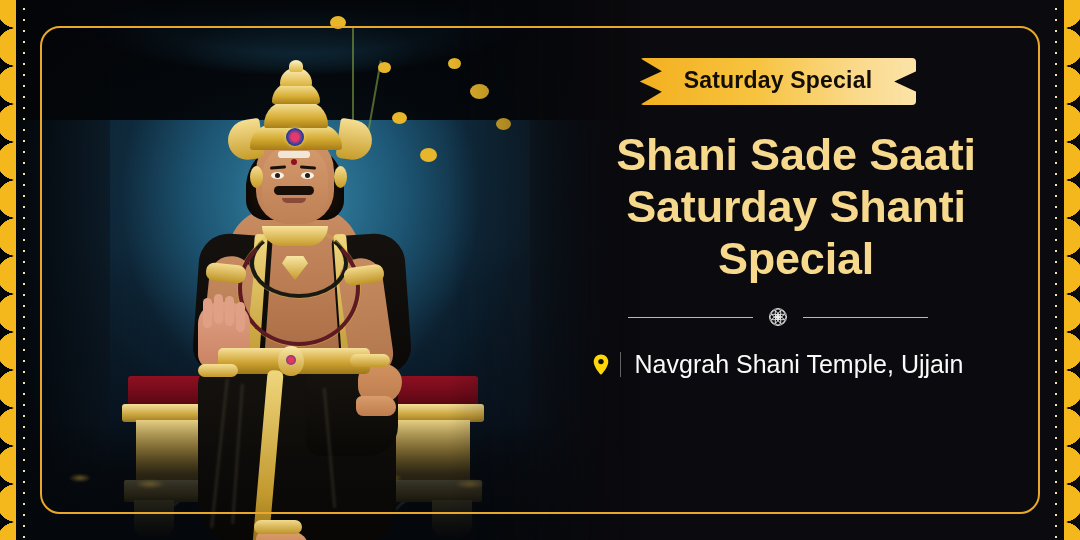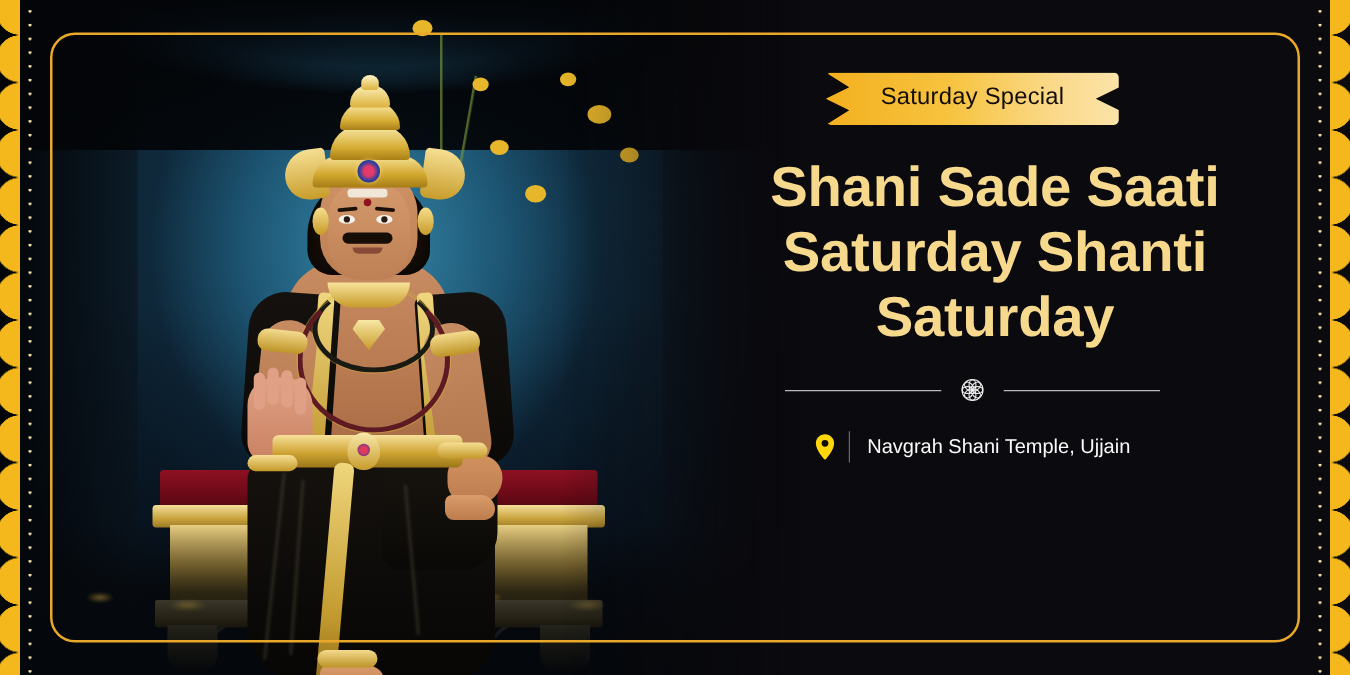--- a/index.html
+++ b/index.html
@@ -277,41 +277,41 @@
     padding-top:58px;box-sizing:border-box;
   }
   .badge{
     position:relative;
     padding:9px 44px 11px;
     background:linear-gradient(to right,#F3B01F 0%,#F7C33F 42%,#FAD98A 78%,#FBE3A8 100%);
     clip-path:polygon(0 0, 100% 0, 100% 28%, 92% 50%, 100% 72%, 100% 100%, 0 100%, 8% 72%, 0 50%, 8% 28%);
     border-radius:4px;
   }
   .badge-text{
-    font-size:19px;font-weight:normal;color:#120D06;letter-spacing:.2px;
+    font-size:23px;font-weight:bold;color:#120D06;letter-spacing:.2px;
     white-space:nowrap;
   }
   .title{
     margin-top:24px;text-align:center;
     font-size:45px;line-height:1.15;font-weight:bold;
     color:#F6D98C;letter-spacing:-.2px;
   }
   .title div{white-space:nowrap;margin-left:36px;}
 
   .divider{
     margin-top:22px;display:flex;align-items:center;gap:14px;width:300px;justify-content:center;
   }
   .divider .line{height:1px;flex:1;background:rgba(235,235,235,.78);}
   .rosette{width:22px;height:22px;flex:none;}
 
   .locations{margin-top:22px;display:flex;flex-direction:column;gap:9px;align-items:flex-start;}
   .loc{display:flex;align-items:center;}
   .pin{width:16px;height:21px;flex:none;margin-right:11px;}
   .vbar{width:1px;height:25px;background:rgba(190,190,190,.5);margin-right:14px;}
-  .loc-text{font-size:16px;color:#FAFAFA;white-space:nowrap;}
+  .loc-text{font-size:25px;color:#FAFAFA;white-space:nowrap;}
 </style>
 </head>
 <body>
 
 <div class="poster">
 
   <div class="photo">
     <div class="temple-bg"></div>
     <div class="pillar l"></div>
     <div class="pillar r"></div>
@@ -414,21 +414,21 @@
 
   <div class="content">
 
     <div class="badge">
       <div class="badge-text">Saturday Special</div>
     </div>
 
     <div class="title">
       <div>Shani Sade Saati</div>
       <div>Saturday Shanti</div>
-      <div>Saturday</div>
+      <div>Special</div>
     </div>
 
     <div class="divider">
       <div class="line"></div>
       <svg class="rosette" viewBox="0 0 24 24">
         <g fill="none" stroke="#EDEDED" stroke-width="1">
           <circle cx="12" cy="12" r="9.2"></circle>
           <circle cx="12" cy="12" r="3.1"></circle>
           <ellipse cx="12" cy="7.6" rx="3" ry="4.4"></ellipse>
           <ellipse cx="12" cy="16.4" rx="3" ry="4.4"></ellipse>

